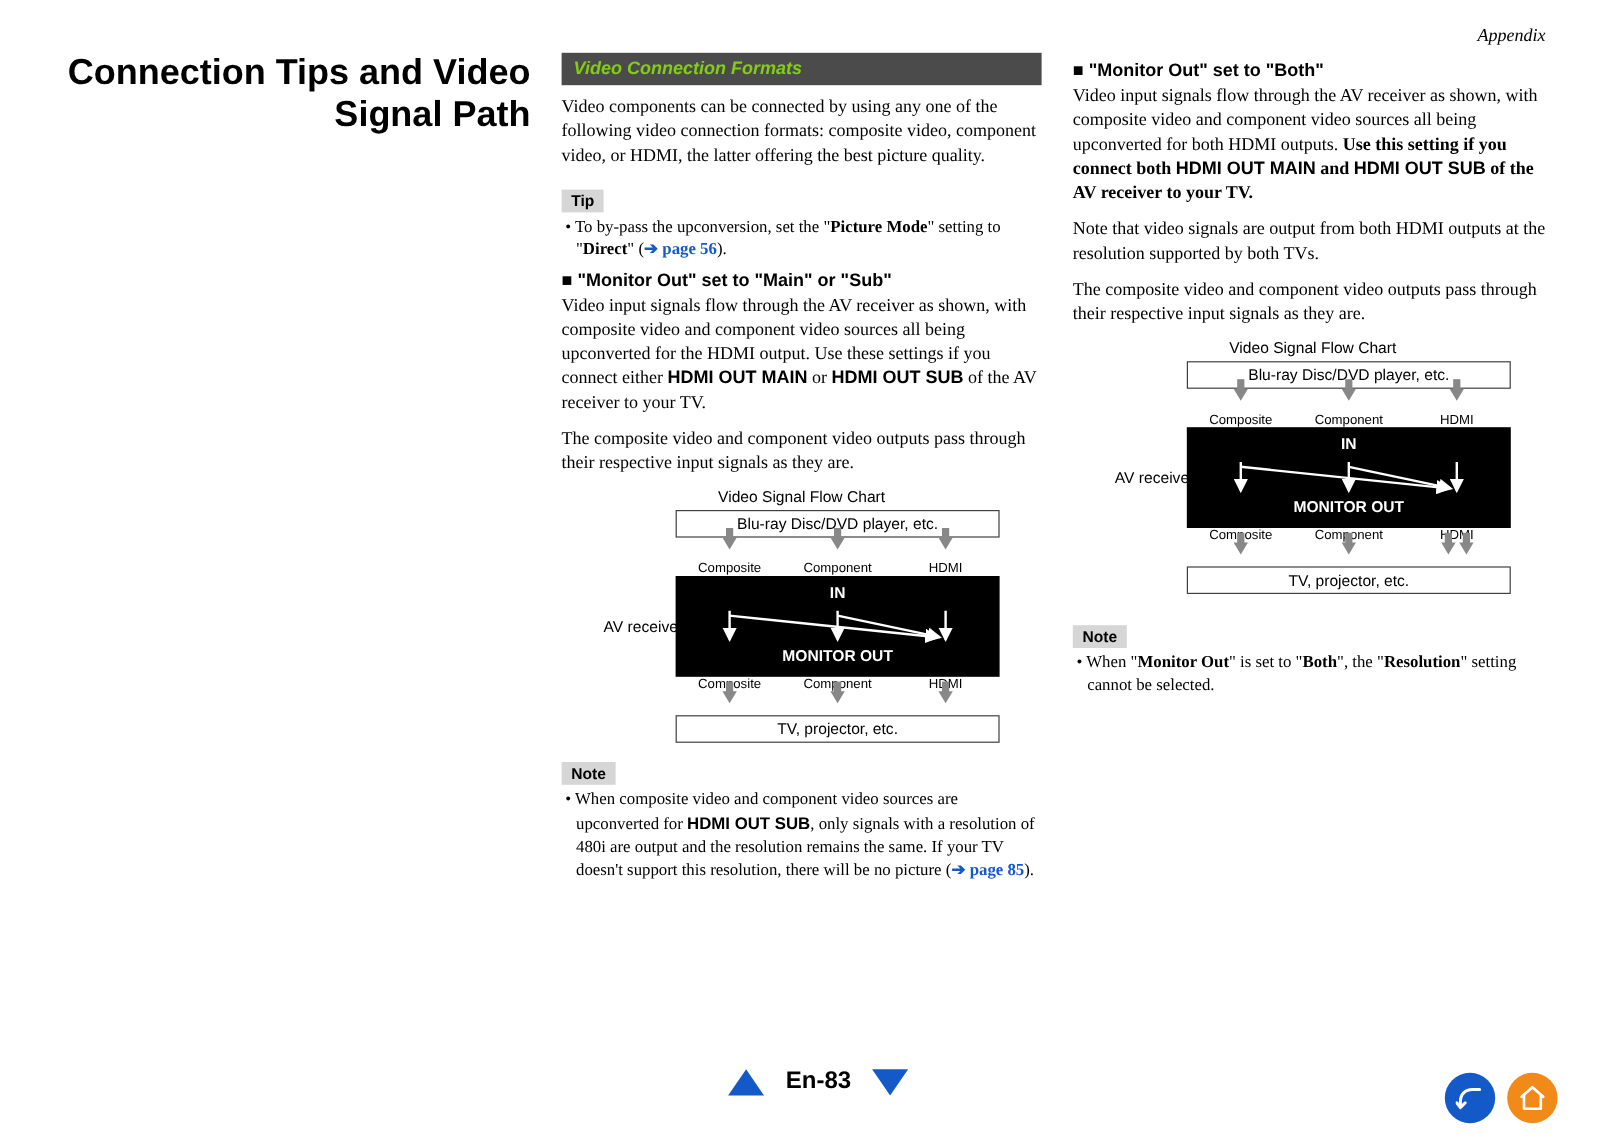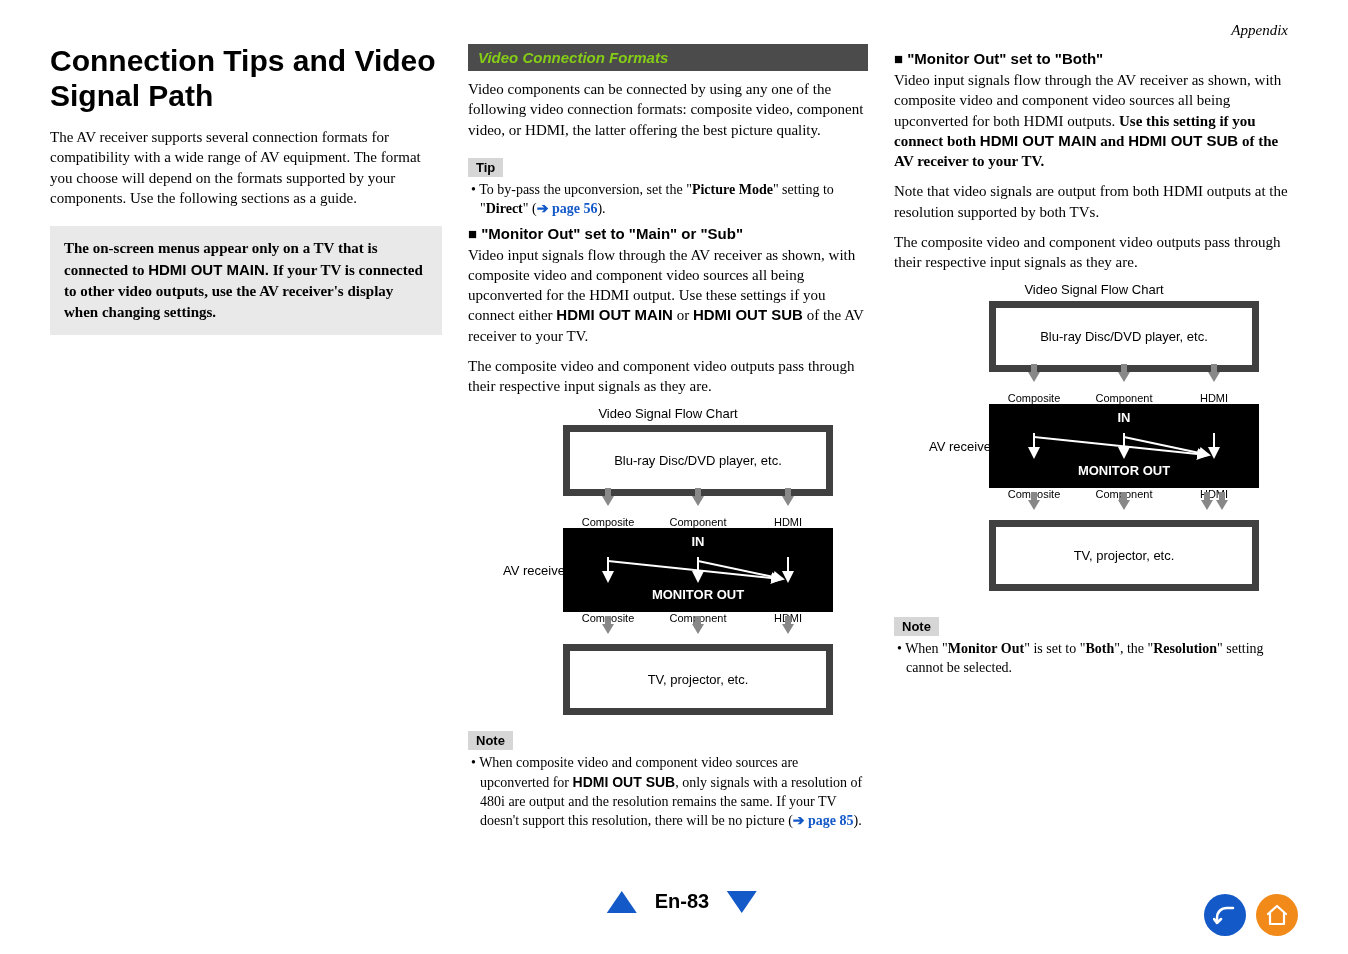--- a/index.html
+++ b/index.html
@@ -22,21 +22,21 @@
   }
   .columns {
     display: flex;
     gap: 26px;
     margin-top: 20px;
   }
   .col {
     flex: 1;
     min-width: 0;
   }
-  .col1 { flex: 0 0 392px; }
+  .col1 { flex: 0 0 392px; text-align: right; }
   .col2 { flex: 0 0 400px; }
   .col3 { flex: 0 0 400px; }
 
   h1.main-title {
     font-family: Arial, Helvetica, sans-serif;
     font-weight: bold;
     font-size: 30px;
     line-height: 1.15;
     margin-bottom: 14px;
   }
@@ -110,23 +110,23 @@
 
   
   .flowchart {
     width: 330px;
     margin: 0 auto 8px auto;
     font-family: Arial, Helvetica, sans-serif;
     font-size: 12px;
     position: relative;
   }
   .fc-box-wide {
-    border: 7px solid #404040;
+    border: 1px solid #404040;
     text-align: center;
-    padding: 21px 4px;
+    padding: 3px 4px;
     font-size: 13px;
     margin-left: 60px;
   }
   .fc-row {
     display: flex;
     margin-left: 60px;
   }
   .fc-cell { flex: 1; text-align: center; font-size: 11px; }
   .fc-arrows { display: flex; margin-left: 60px; }
   .fc-arrow-cell { flex: 1; text-align: center; height: 20px; position: relative; }
@@ -228,24 +228,20 @@
 </style>
 </head>
 <body>
 
 <div class="appendix">Appendix</div>
 
 <div class="columns">
 
   <div class="col col1">
     <h1 class="main-title">Connection Tips and Video Signal Path</h1>
-    <p class="body-text">The AV receiver supports several connection formats for compatibility with a wide range of AV equipment. The format you choose will depend on the formats supported by your components. Use the following sections as a guide.</p>
-    <div class="callout-box">
-      <b><span>The on-screen menus appear only on a TV that is connected to </span><span class="sans-bold">HDMI OUT MAIN.</span><span> If your TV is connected to other video outputs, use the AV receiver's display when changing settings.</span></b>
-    </div>
   </div>
 
   <div class="col col2">
     <div class="section-bar">Video Connection Formats</div>
     <p class="body-text">Video components can be connected by using any one of the following video connection formats: composite video, component video, or HDMI, the latter offering the best picture quality.</p>
 
     <div class="tip-label">Tip</div>
     <p class="bullet">
       <span>To by-pass the upconversion, set the "</span><b>Picture Mode</b><span>" setting to "</span><b>Direct</b><span>" (</span><span class="arrow">➔ </span><a href="#" class="link">page 56</a><span>).</span>
     </p>

